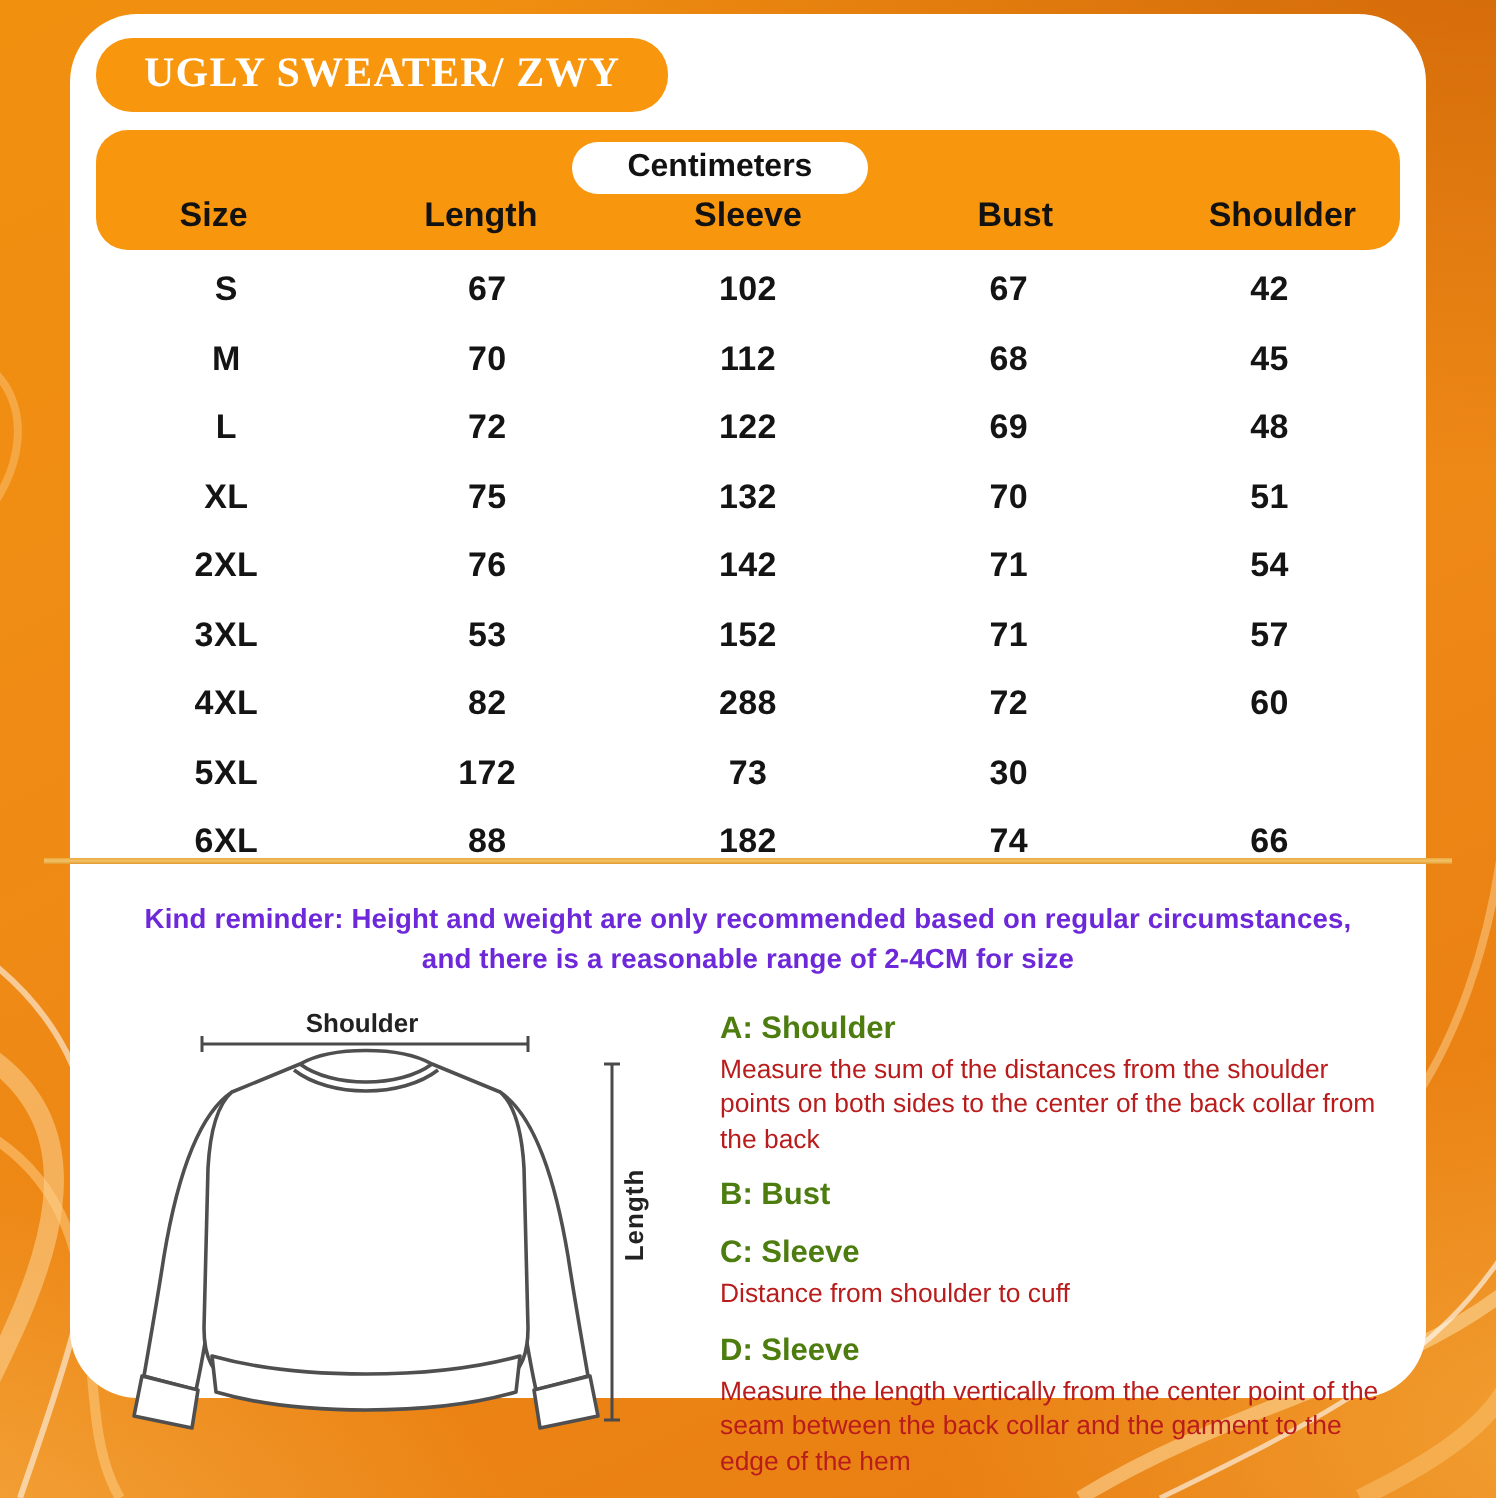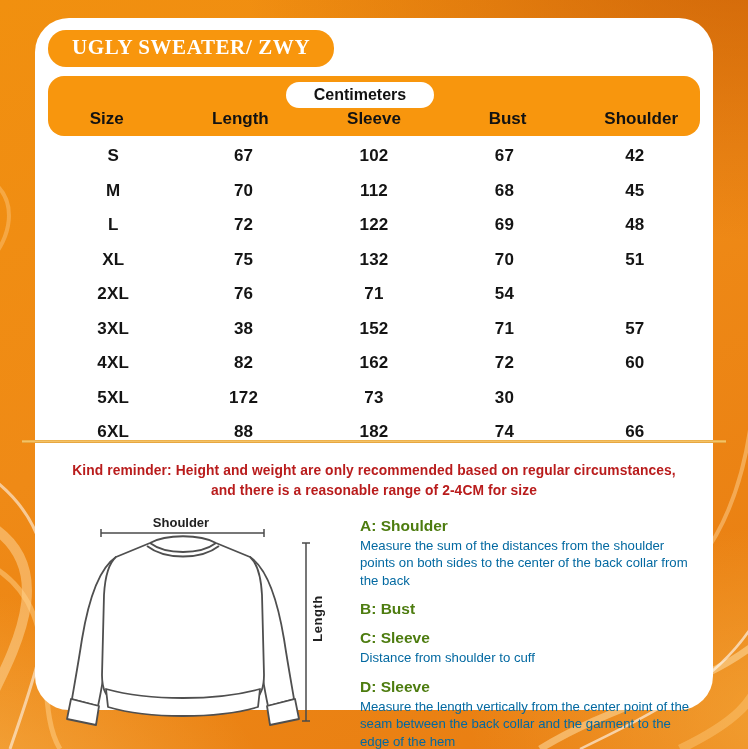--- a/index.html
+++ b/index.html
@@ -10,21 +10,21 @@
     position: relative;
     background:
       radial-gradient(820px 460px at 100% -6%, rgba(190,80,2,0.62), rgba(190,80,2,0) 62%),
       radial-gradient(620px 420px at -12% 112%, rgba(255,214,120,0.55), rgba(255,214,120,0) 60%),
       radial-gradient(520px 300px at 108% 96%, rgba(255,204,92,0.45), rgba(255,204,92,0) 65%),
       linear-gradient(155deg, #f1900f 0%, #ef8a16 45%, #e87d12 100%);
   }
   svg.bg-waves { position: absolute; inset: 0; pointer-events: none; }
 
   .card {
-    position: absolute; left: 35px; top: 18px; width: 678px; height: 692px;
+    position: absolute; left: 35px; top: 7px; width: 678px; height: 692px;
     background: #ffffff; border-radius: 34px;
     padding: 6px 13px 0 13px;
   }
 
   .title-pill {
     display: inline-block; margin: 6px 0 0 0;
     background: #f8960d; color: #ffffff;
     font-family: "Liberation Serif", serif; font-weight: bold;
     font-size: 21px; letter-spacing: 0.6px;
     padding: 5px 24px 7px 24px; border-radius: 18px;
@@ -44,39 +44,39 @@
   .cols .col-h { text-align: center; font-weight: bold; font-size: 17px; color: #121212; }
 
   .tbody { height: 313px; padding-top: 3px; }
   .trow { display: grid; grid-template-columns: repeat(5, 1fr); height: 34.5px; align-items: center; }
   .trow .cell { text-align: center; font-weight: bold; font-size: 17px; color: #141414; letter-spacing: 0.2px; }
   .divider-line { margin: 0 -13px; height: 3px; background: linear-gradient(180deg,#eaa93f,#f3c267,#e29a2e); }
   .divider-abs { position: absolute; left: 0; width: 678px; top: 422px; }
 
   .reminder {
     margin-top: 12px; text-align: center; font-weight: bold;
-    font-size: 13.8px; line-height: 1.45; color: #b91c1c; letter-spacing: 0.1px;
+    font-size: 13.8px; line-height: 1.45; color: #6d28d9; letter-spacing: 0.1px;
   }
 
   .bottom { display: flex; margin-top: 14px; align-items: flex-start; }
   .diagram { position: relative; width: 292px; height: 212px; flex: 0 0 auto; margin-left: 6px; }
   .shoulder-label {
     position: absolute; top: 0; left: 42px; width: 170px; text-align: center;
     font-weight: bold; font-size: 13px; color: #222;
   }
   .length-label {
     position: absolute; right: 6px; top: 96px; transform: rotate(-90deg); transform-origin: center;
     font-weight: bold; font-size: 13px; color: #222; letter-spacing: 0.5px;
   }
   .diagram svg.sweater { position: absolute; left: 0; top: 14px; }
 
   .guide { flex: 1; padding: 2px 4px 0 14px; }
   .guide-sec { margin-bottom: 11px; }
   .guide-sec h3 { font-size: 15.5px; font-weight: bold; color: #4d7c0f; margin-bottom: 2px; }
-  .guide-sec p  { font-size: 13.2px; color: #0369a1; line-height: 1.32; max-width: 382px; }
+  .guide-sec p  { font-size: 13.2px; color: #b91c1c; line-height: 1.32; max-width: 382px; }
 </style>
 </head>
 <body>
 
 <svg class="bg-waves" width="748" height="749" viewBox="0 0 748 749">
   <path d="M -20 520 C 60 560, 20 640, -10 700" stroke="#ffe2b0" stroke-width="10" fill="none" opacity="0.45"></path>
   <path d="M -20 470 C 90 540, 40 660, 10 749" stroke="#ffffff" stroke-width="3" fill="none" opacity="0.55"></path>
   <path d="M -20 560 C 70 600, 30 700, 60 749" stroke="#ffd28a" stroke-width="5" fill="none" opacity="0.5"></path>
   <path d="M 540 749 C 620 700, 700 690, 760 640" stroke="#ffe3ae" stroke-width="7" fill="none" opacity="0.5"></path>
   <path d="M 580 749 C 660 710, 720 680, 756 620" stroke="#ffffff" stroke-width="2.5" fill="none" opacity="0.6"></path>
@@ -129,34 +129,35 @@
       <div class="trow">
         <div class="cell">XL</div>
         <div class="cell">75</div>
         <div class="cell">132</div>
         <div class="cell">70</div>
         <div class="cell">51</div>
       </div>
       <div class="trow">
         <div class="cell">2XL</div>
         <div class="cell">76</div>
+        <div class="cell">142</div>
         <div class="cell">71</div>
         <div class="cell">54</div>
       </div>
       <div class="trow">
         <div class="cell">3XL</div>
-        <div class="cell">38</div>
+        <div class="cell">53</div>
         <div class="cell">152</div>
         <div class="cell">71</div>
         <div class="cell">57</div>
       </div>
       <div class="trow">
         <div class="cell">4XL</div>
         <div class="cell">82</div>
-        <div class="cell">162</div>
+        <div class="cell">288</div>
         <div class="cell">72</div>
         <div class="cell">60</div>
       </div>
       <div class="trow">
         <div class="cell">5XL</div>
         <div class="cell">172</div>
         <div class="cell">73</div>
         <div class="cell">30</div>
       </div>
       <div class="trow">

